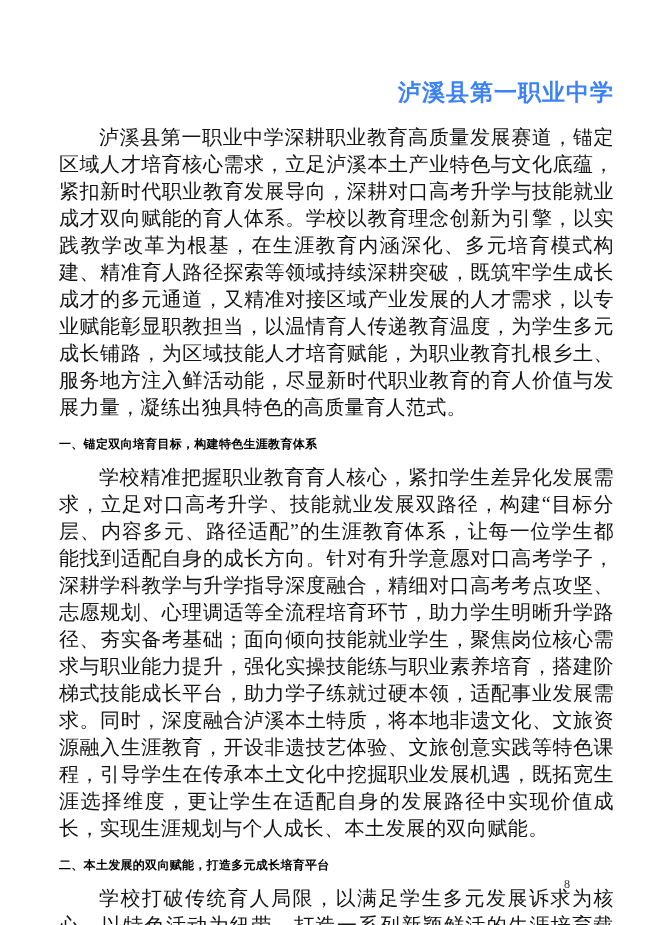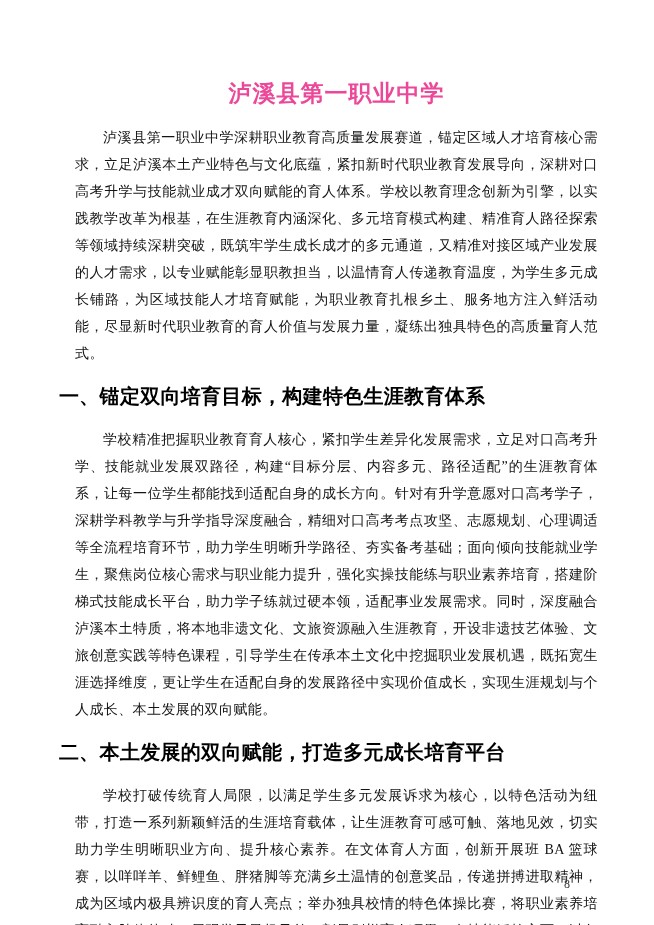--- a/index.html
+++ b/index.html
@@ -12,43 +12,43 @@
     width: 654px;
     height: 925px;
     background: #ffffff;
     box-sizing: border-box;
     padding: 78px 40px 0 59px;
     overflow: hidden;
     color: #000000;
   }
   .doc-title {
     margin: 0 0 16px 0;
-    font-family: Liberation Sans, sans-serif;
+    font-family: Liberation Serif, serif;
     font-weight: bold;
     font-size: 23px;
     line-height: 30px;
-    text-align: center;
+    text-align: right;
     letter-spacing: 1px;
-    color: #ec4899;
+    color: #3b82f6;
   }
   .body-para {
-    margin: 16px;
+    margin: 0;
     font-family: "Liberation Serif", "DejaVu Serif", serif;
-    font-size: 14px;
+    font-size: 20px;
     line-height: 27px;
     text-align: justify;
     text-indent: 2em;
     letter-spacing: 0.4px;
     color: #141414;
   }
   .section-heading {
     margin: 10px 0 6px 0;
     font-family: "Liberation Sans", "DejaVu Sans", sans-serif;
     font-weight: bold;
-    font-size: 20px;
+    font-size: 12px;
     line-height: 27px;
     text-align: left;
     letter-spacing: 0.3px;
     color: #000000;
   }
   .page-number {
     position: absolute;
     left: 559px;
     top: 877px;
     width: 16px;

